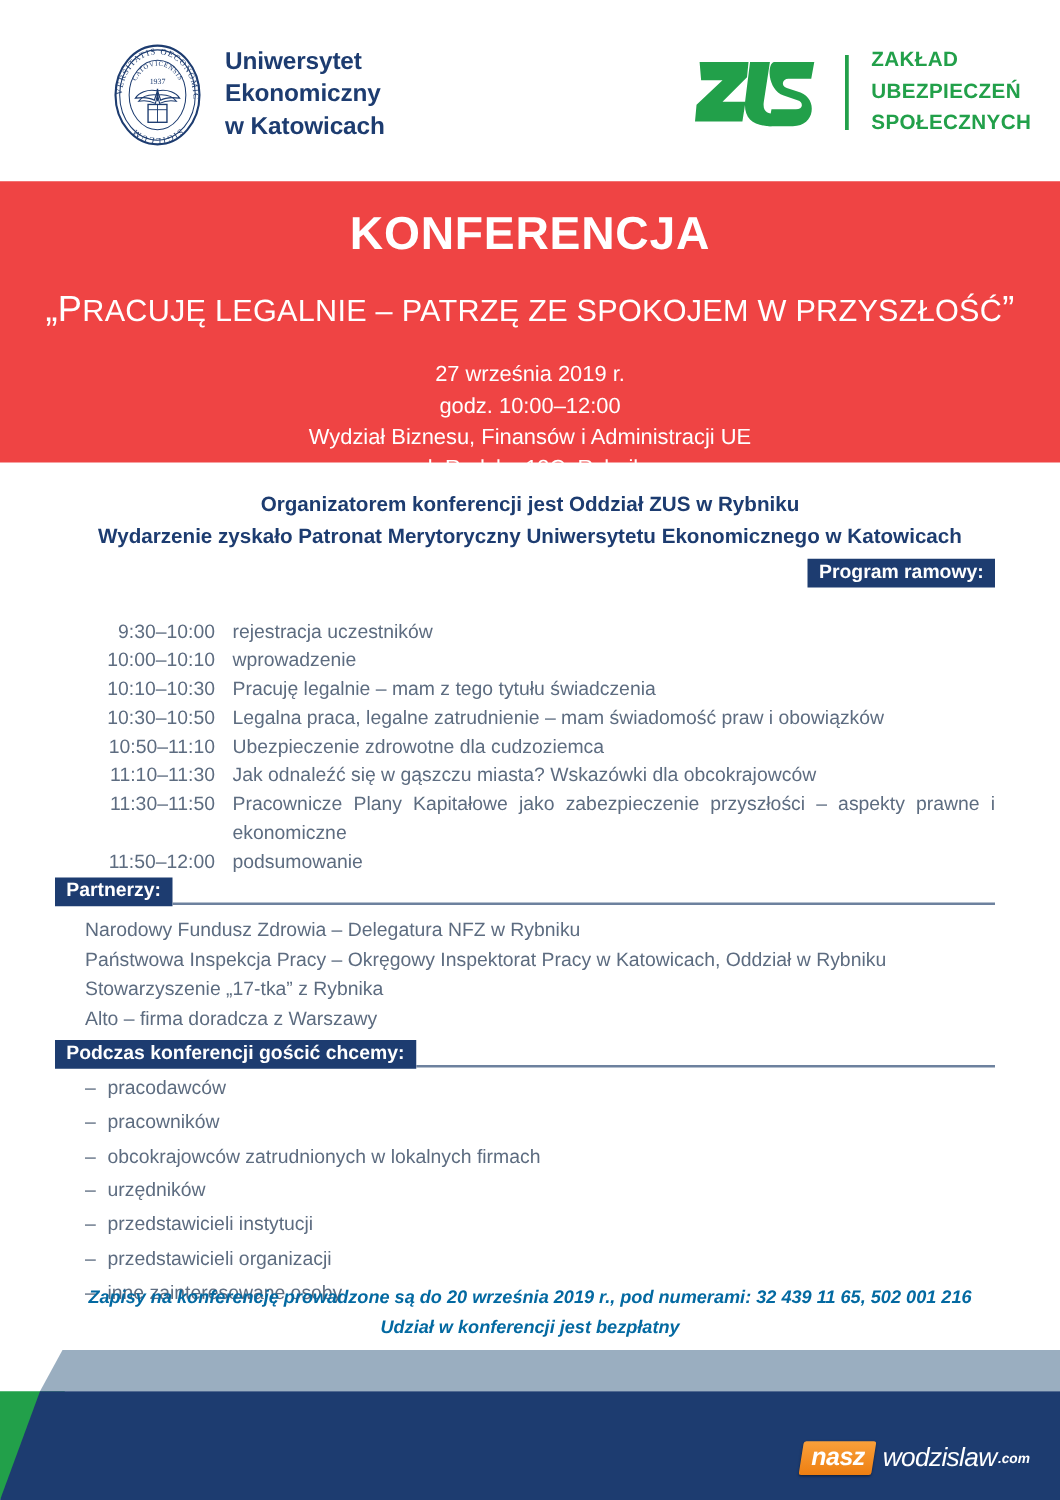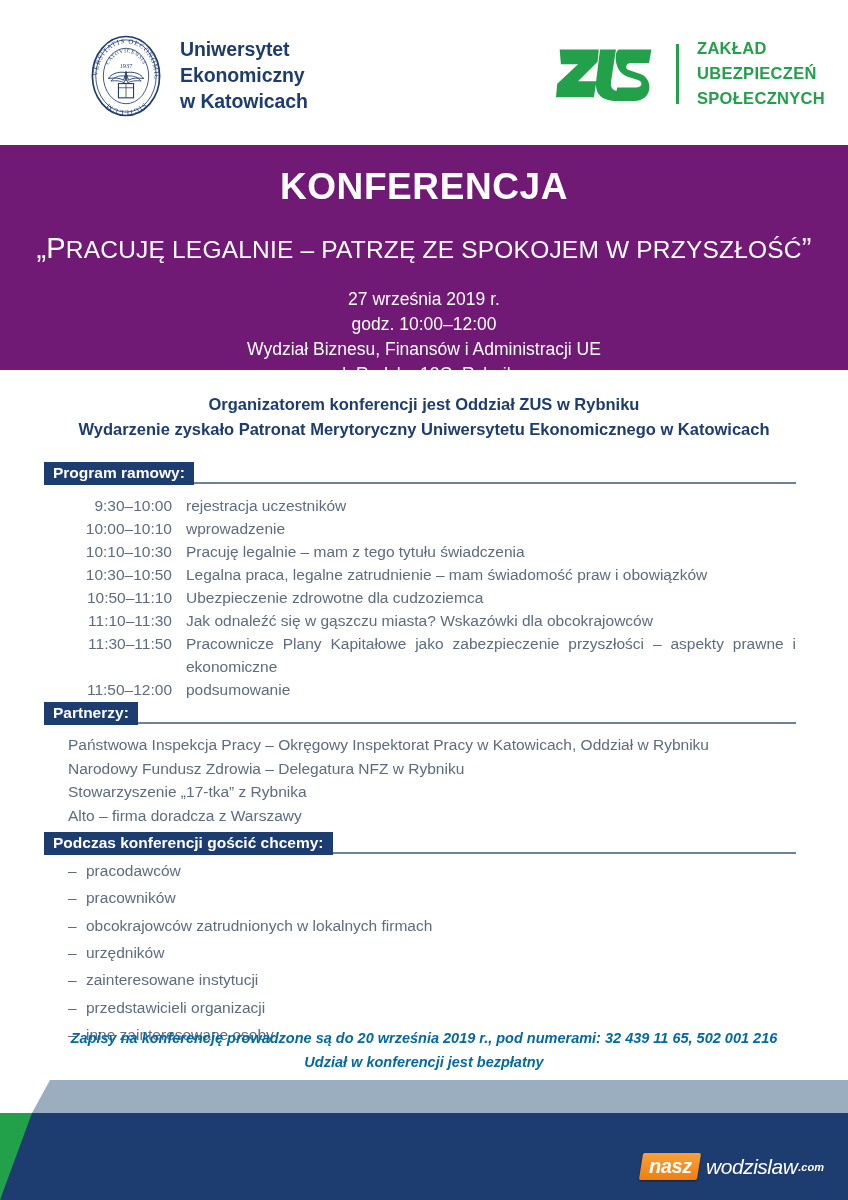--- a/index.html
+++ b/index.html
@@ -64,21 +64,21 @@
     color: #22a04a;
     letter-spacing: 0.3px;
   }
 
   
   .header-band {
     position: absolute;
     top: 145px; left: 0;
     width: 848px;
     height: 225px;
-    background: #701a75;
+    background: #ef4444;
     color: #ffffff;
     text-align: center;
   }
   .conf-word {
     font-size: 37px;
     font-weight: bold;
     letter-spacing: 0.6px;
     margin-top: 23px;
     line-height: 1;
   }
@@ -324,21 +324,21 @@
     <div>Wydział Biznesu, Finansów i Administracji UE</div>
     <div>ul. Rudzka 13C, Rybnik</div>
   </div>
 </div>
 
 <div class="organizer">
   <div>Organizatorem konferencji jest Oddział ZUS w Rybniku</div>
   <div>Wydarzenie zyskało Patronat Merytoryczny Uniwersytetu Ekonomicznego w Katowicach</div>
 </div>
 
-<div class="section-head" style="top:463px;">
+<div class="section-head" style="top:447px;flex-direction:column;">
   <div class="badge">Program ramowy:</div>
   <div class="rule"></div>
 </div>
 
 <div class="program">
   <div class="prog-row">
     <div class="prog-time">9:30–10:00</div>
     <div class="prog-desc single">rejestracja uczestników</div>
   </div>
   <div class="prog-row">
@@ -370,22 +370,22 @@
     <div class="prog-desc single">podsumowanie</div>
   </div>
 </div>
 
 <div class="section-head" style="top:703px;">
   <div class="badge">Partnerzy:</div>
   <div class="rule"></div>
 </div>
 
 <div class="partners">
+  <div>Narodowy Fundusz Zdrowia – Delegatura NFZ w Rybniku</div>
   <div>Państwowa Inspekcja Pracy – Okręgowy Inspektorat Pracy w Katowicach, Oddział w Rybniku</div>
-  <div>Narodowy Fundusz Zdrowia – Delegatura NFZ w Rybniku</div>
   <div>Stowarzyszenie „17-tka” z Rybnika</div>
   <div>Alto – firma doradcza z Warszawy</div>
 </div>
 
 <div class="section-head" style="top:833px;">
   <div class="badge">Podczas konferencji gościć chcemy:</div>
   <div class="rule"></div>
 </div>
 
 <div class="guests">
@@ -400,21 +400,21 @@
   <div class="guest-row">
     <div class="guest-dash">–</div>
     <div>obcokrajowców zatrudnionych w lokalnych firmach</div>
   </div>
   <div class="guest-row">
     <div class="guest-dash">–</div>
     <div>urzędników</div>
   </div>
   <div class="guest-row">
     <div class="guest-dash">–</div>
-    <div>zainteresowane instytucji</div>
+    <div>przedstawicieli instytucji</div>
   </div>
   <div class="guest-row">
     <div class="guest-dash">–</div>
     <div>przedstawicieli organizacji</div>
   </div>
   <div class="guest-row">
     <div class="guest-dash">–</div>
     <div>inne zainteresowane osoby</div>
   </div>
 </div>

